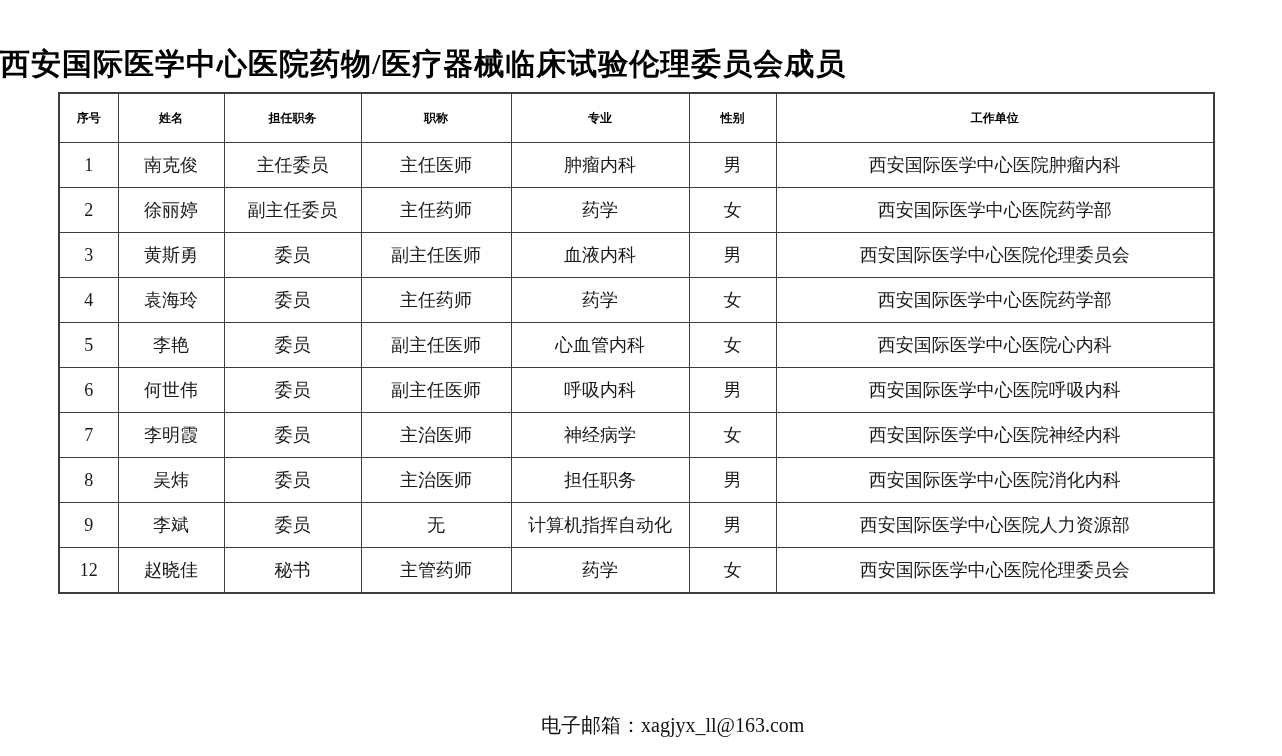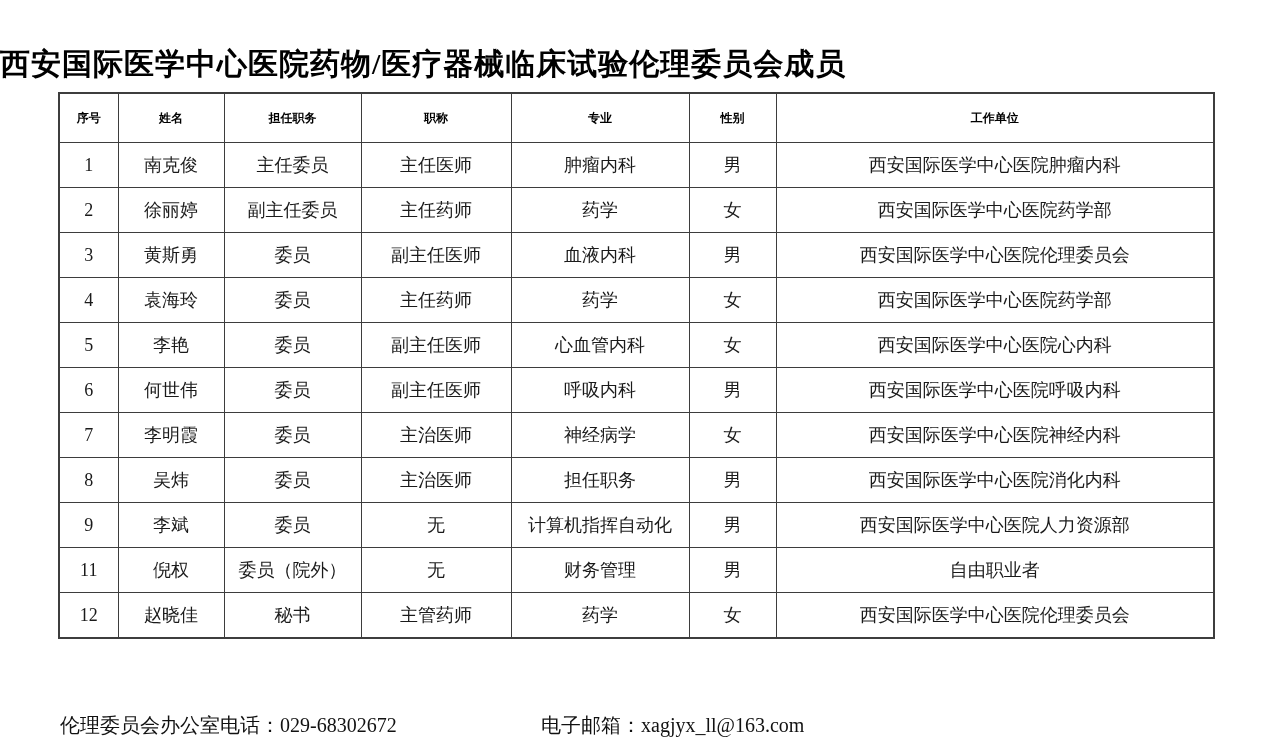--- a/index.html
+++ b/index.html
@@ -188,42 +188,30 @@
         <tr>
           <td>9</td>
           <td>李斌</td>
           <td>委员</td>
           <td>无</td>
           <td>计算机指挥自动化</td>
           <td>男</td>
           <td>西安国际医学中心医院人力资源部</td>
         </tr>
         <tr>
-          <td>11</td>
-          <td>倪权</td>
-          <td>委员（院外）</td>
-          <td>无</td>
-          <td>财务管理</td>
-          <td>男</td>
-          <td>自由职业者</td>
-        </tr>
-        <tr>
           <td>12</td>
           <td>赵晓佳</td>
           <td>秘书</td>
           <td>主管药师</td>
           <td>药学</td>
           <td>女</td>
           <td>西安国际医学中心医院伦理委员会</td>
         </tr>
       </tbody>
   </table>
 
   <div class="footer-line">
-    <span class="footer-phone">
-      <span>伦理委员会办公室电话：</span><span>029-68302672</span>
-    </span>
     <span class="footer-email">
       <span>电子邮箱：</span><span>xagjyx_ll@163.com</span>
     </span>
   </div>
 
 </div>
 
 </body></html>

